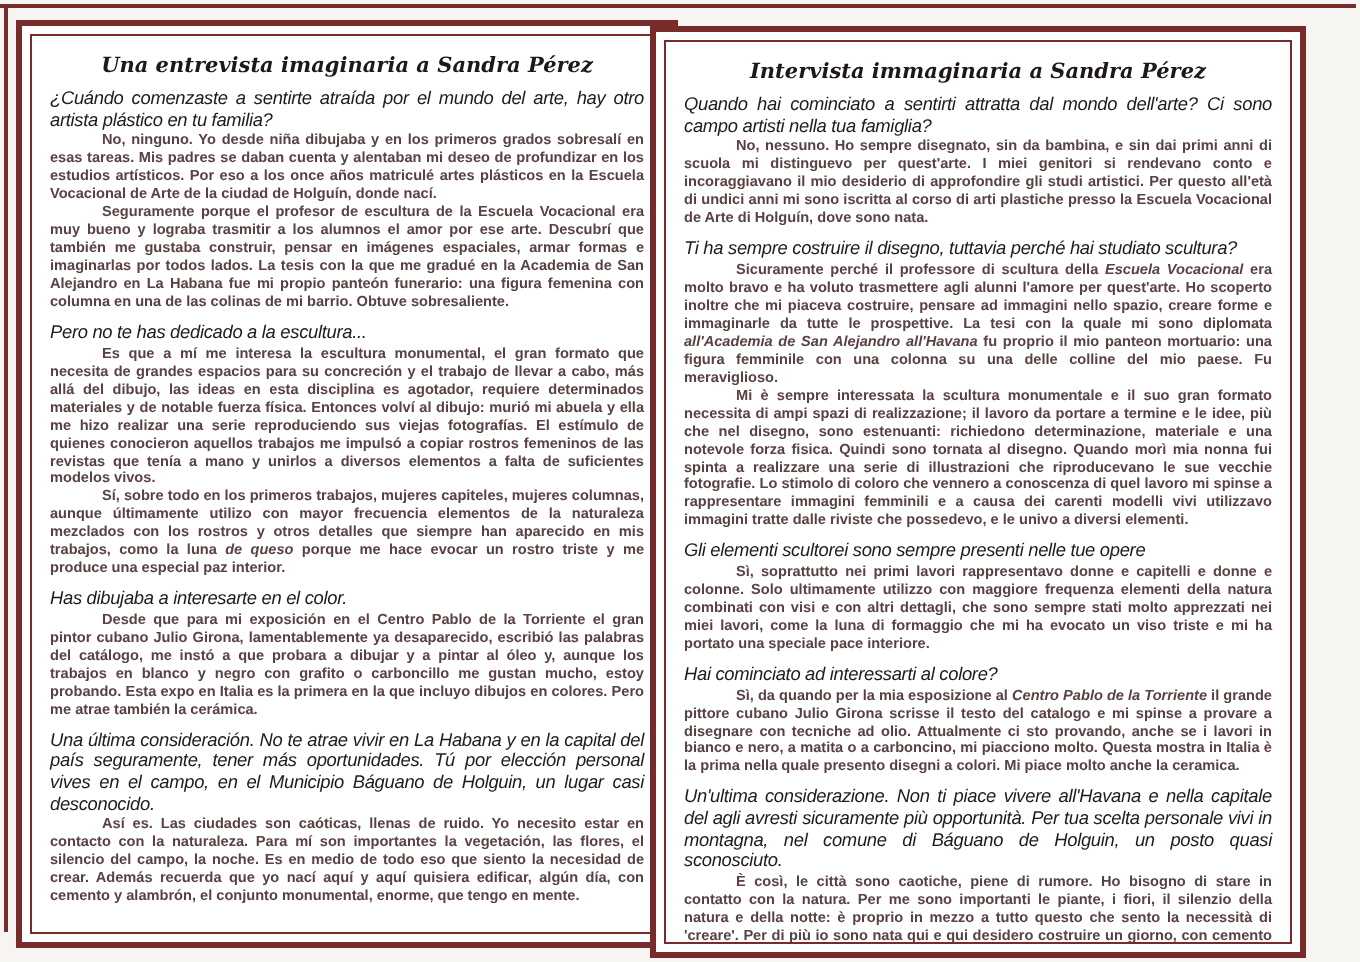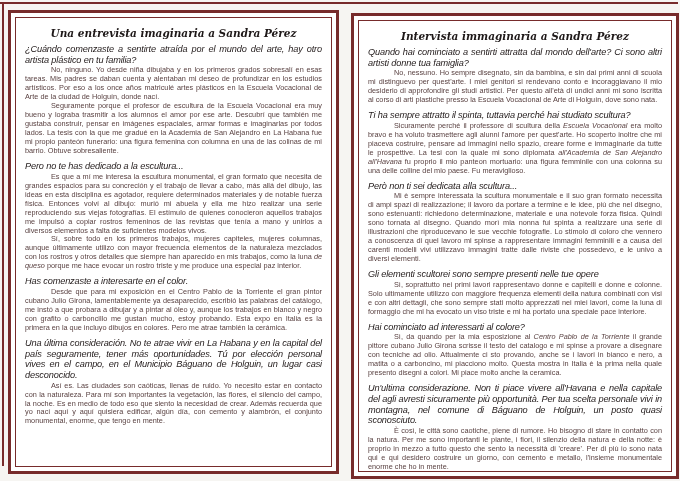--- a/index.html
+++ b/index.html
@@ -20,79 +20,78 @@
   }
   .frame-line-left{
     position:absolute;left:2px;top:2px;width:2px;height:464px;
     background:var(--maroon);
   }
   .page{
     position:absolute;background:var(--page-bg);
     border:3px solid var(--maroon);
   }
   .page-left{left:8px;top:10px;width:331px;height:464px;}
-  .page-right{left:351px;top:13px;width:328px;height:466px;}
+  .page-right{left:325px;top:13px;width:328px;height:466px;}
   .page-inner{
     border:1px solid var(--maroon);
     margin:4px;height:calc(100% - 8px);
     padding:3px 9px 4px 9px;overflow:hidden;
   }
   .page-title{
     font-family:"DejaVu Serif",serif;
     font-style:italic;font-weight:bold;
     font-size:10.5px;text-align:center;
     color:#1e1818;margin:6px 0 5px 0;
   }
   .q{
     font-weight:normal;font-style:italic;
     font-size:9.2px;line-height:1.16;letter-spacing:-0.15px;
     text-align:justify;color:#221b1b;
     margin:5px 0 1px 0;
   }
   .a{
     font-size:7.3px;line-height:1.23;
     text-align:justify;text-indent:26px;
-    color:#5a4242;margin:0;
+    color:#5a4242;margin:0;font-weight:bold;
   }
   .a .it{font-style:italic;}
 </style>
 </head>
 <body>
 
 <div class="frame-line-top"></div>
 <div class="frame-line-left"></div>
 
 <div class="page page-left">
   <div class="page-inner">
     <div class="page-title">Una entrevista imaginaria a Sandra Pérez</div>
     <div>
         <p class="q"><span>¿Cuándo comenzaste a sentirte atraída por el mundo del arte, hay otro artista plástico en tu familia?</span></p>
         <p class="a"><span>No, ninguno. Yo desde niña dibujaba y en los primeros grados sobresalí en esas tareas. Mis padres se daban cuenta y alentaban mi deseo de profundizar en los estudios artísticos. Por eso a los once años matriculé artes plásticos en la Escuela Vocacional de Arte de la ciudad de Holguín, donde nací.</span></p>
         <p class="a"><span>Seguramente porque el profesor de escultura de la Escuela Vocacional era muy bueno y lograba trasmitir a los alumnos el amor por ese arte. Descubrí que también me gustaba construir, pensar en imágenes espaciales, armar formas e imaginarlas por todos lados. La tesis con la que me gradué en la Academia de San Alejandro en La Habana fue mi propio panteón funerario: una figura femenina con columna en una de las colinas de mi barrio. Obtuve sobresaliente.</span></p>
         <p class="q"><span>Pero no te has dedicado a la escultura...</span></p>
         <p class="a"><span>Es que a mí me interesa la escultura monumental, el gran formato que necesita de grandes espacios para su concreción y el trabajo de llevar a cabo, más allá del dibujo, las ideas en esta disciplina es agotador, requiere determinados materiales y de notable fuerza física. Entonces volví al dibujo: murió mi abuela y ella me hizo realizar una serie reproduciendo sus viejas fotografías. El estímulo de quienes conocieron aquellos trabajos me impulsó a copiar rostros femeninos de las revistas que tenía a mano y unirlos a diversos elementos a falta de suficientes modelos vivos.</span></p>
         <p class="a"><span>Sí, sobre todo en los primeros trabajos, mujeres capiteles, mujeres columnas, aunque últimamente utilizo con mayor frecuencia elementos de la naturaleza mezclados con los rostros y otros detalles que siempre han aparecido en mis trabajos, como la luna </span><span class="it">de queso</span><span> porque me hace evocar un rostro triste y me produce una especial paz interior.</span></p>
-        <p class="q"><span>Has comenzaste a interesarte en el color.</span></p>
+        <p class="q"><span>Has dibujaba a interesarte en el color.</span></p>
         <p class="a"><span>Desde que para mi exposición en el Centro Pablo de la Torriente el gran pintor cubano Julio Girona, lamentablemente ya desaparecido, escribió las palabras del catálogo, me instó a que probara a dibujar y a pintar al óleo y, aunque los trabajos en blanco y negro con grafito o carboncillo me gustan mucho, estoy probando. Esta expo en Italia es la primera en la que incluyo dibujos en colores. Pero me atrae también la cerámica.</span></p>
         <p class="q"><span>Una última consideración. No te atrae vivir en La Habana y en la capital del país seguramente, tener más oportunidades. Tú por elección personal vives en el campo, en el Municipio Báguano de Holguin, un lugar casi desconocido.</span></p>
         <p class="a"><span>Así es. Las ciudades son caóticas, llenas de ruido. Yo necesito estar en contacto con la naturaleza. Para mí son importantes la vegetación, las flores, el silencio del campo, la noche. Es en medio de todo eso que siento la necesidad de crear. Además recuerda que yo nací aquí y aquí quisiera edificar, algún día, con cemento y alambrón, el conjunto monumental, enorme, que tengo en mente.</span></p>
       </div>
 
   </div>
 </div>
 
 <div class="page page-right">
   <div class="page-inner">
     <div class="page-title">Intervista immaginaria a Sandra Pérez</div>
     <div>
-        <p class="q"><span>Quando hai cominciato a sentirti attratta dal mondo dell'arte? Ci sono altri artisti donne tua famiglia?</span></p>
+        <p class="q"><span>Quando hai cominciato a sentirti attratta dal mondo dell'arte? Ci sono campo artisti nella tua famiglia?</span></p>
         <p class="a"><span>No, nessuno. Ho sempre disegnato, sin da bambina, e sin dai primi anni di scuola mi distinguevo per quest'arte. I miei genitori si rendevano conto e incoraggiavano il mio desiderio di approfondire gli studi artistici. Per questo all'età di undici anni mi sono iscritta al corso di arti plastiche presso la Escuela Vocacional de Arte di Holguín, dove sono nata.</span></p>
-        <p class="q"><span>Ti ha sempre attratto il spinta, tuttavia perché hai studiato scultura?</span></p>
+        <p class="q"><span>Ti ha sempre costruire il disegno, tuttavia perché hai studiato scultura?</span></p>
         <p class="a"><span>Sicuramente perché il professore di scultura della </span><span class="it">Escuela Vocacional</span><span> era molto bravo e ha voluto trasmettere agli alunni l'amore per quest'arte. Ho scoperto inoltre che mi piaceva costruire, pensare ad immagini nello spazio, creare forme e immaginarle da tutte le prospettive. La tesi con la quale mi sono diplomata </span><span class="it">all'Academia de San Alejandro all'Havana</span><span> fu proprio il mio panteon mortuario: una figura femminile con una colonna su una delle colline del mio paese. Fu meraviglioso.</span></p>
-        <p class="q"><span>Però non ti sei dedicata alla scultura...</span></p>
         <p class="a"><span>Mi è sempre interessata la scultura monumentale e il suo gran formato necessita di ampi spazi di realizzazione; il lavoro da portare a termine e le idee, più che nel disegno, sono estenuanti: richiedono determinazione, materiale e una notevole forza fisica. Quindi sono tornata al disegno. Quando morì mia nonna fui spinta a realizzare una serie di illustrazioni che riproducevano le sue vecchie fotografie. Lo stimolo di coloro che vennero a conoscenza di quel lavoro mi spinse a rappresentare immagini femminili e a causa dei carenti modelli vivi utilizzavo immagini tratte dalle riviste che possedevo, e le univo a diversi elementi.</span></p>
         <p class="q"><span>Gli elementi scultorei sono sempre presenti nelle tue opere</span></p>
         <p class="a"><span>Sì, soprattutto nei primi lavori rappresentavo donne e capitelli e donne e colonne. Solo ultimamente utilizzo con maggiore frequenza elementi della natura combinati con visi e con altri dettagli, che sono sempre stati molto apprezzati nei miei lavori, come la luna di formaggio che mi ha evocato un viso triste e mi ha portato una speciale pace interiore.</span></p>
         <p class="q"><span>Hai cominciato ad interessarti al colore?</span></p>
         <p class="a"><span>Sì, da quando per la mia esposizione al </span><span class="it">Centro Pablo de la Torriente</span><span> il grande pittore cubano Julio Girona scrisse il testo del catalogo e mi spinse a provare a disegnare con tecniche ad olio. Attualmente ci sto provando, anche se i lavori in bianco e nero, a matita o a carboncino, mi piacciono molto. Questa mostra in Italia è la prima nella quale presento disegni a colori. Mi piace molto anche la ceramica.</span></p>
         <p class="q"><span>Un'ultima considerazione. Non ti piace vivere all'Havana e nella capitale del agli avresti sicuramente più opportunità. Per tua scelta personale vivi in montagna, nel comune di Báguano de Holguin, un posto quasi sconosciuto.</span></p>
         <p class="a"><span>È così, le città sono caotiche, piene di rumore. Ho bisogno di stare in contatto con la natura. Per me sono importanti le piante, i fiori, il silenzio della natura e della notte: è proprio in mezzo a tutto questo che sento la necessità di 'creare'. Per di più io sono nata qui e qui desidero costruire un giorno, con cemento e metallo, l'insieme monumentale enorme che ho in mente.</span></p>
       </div>
 
   </div>

